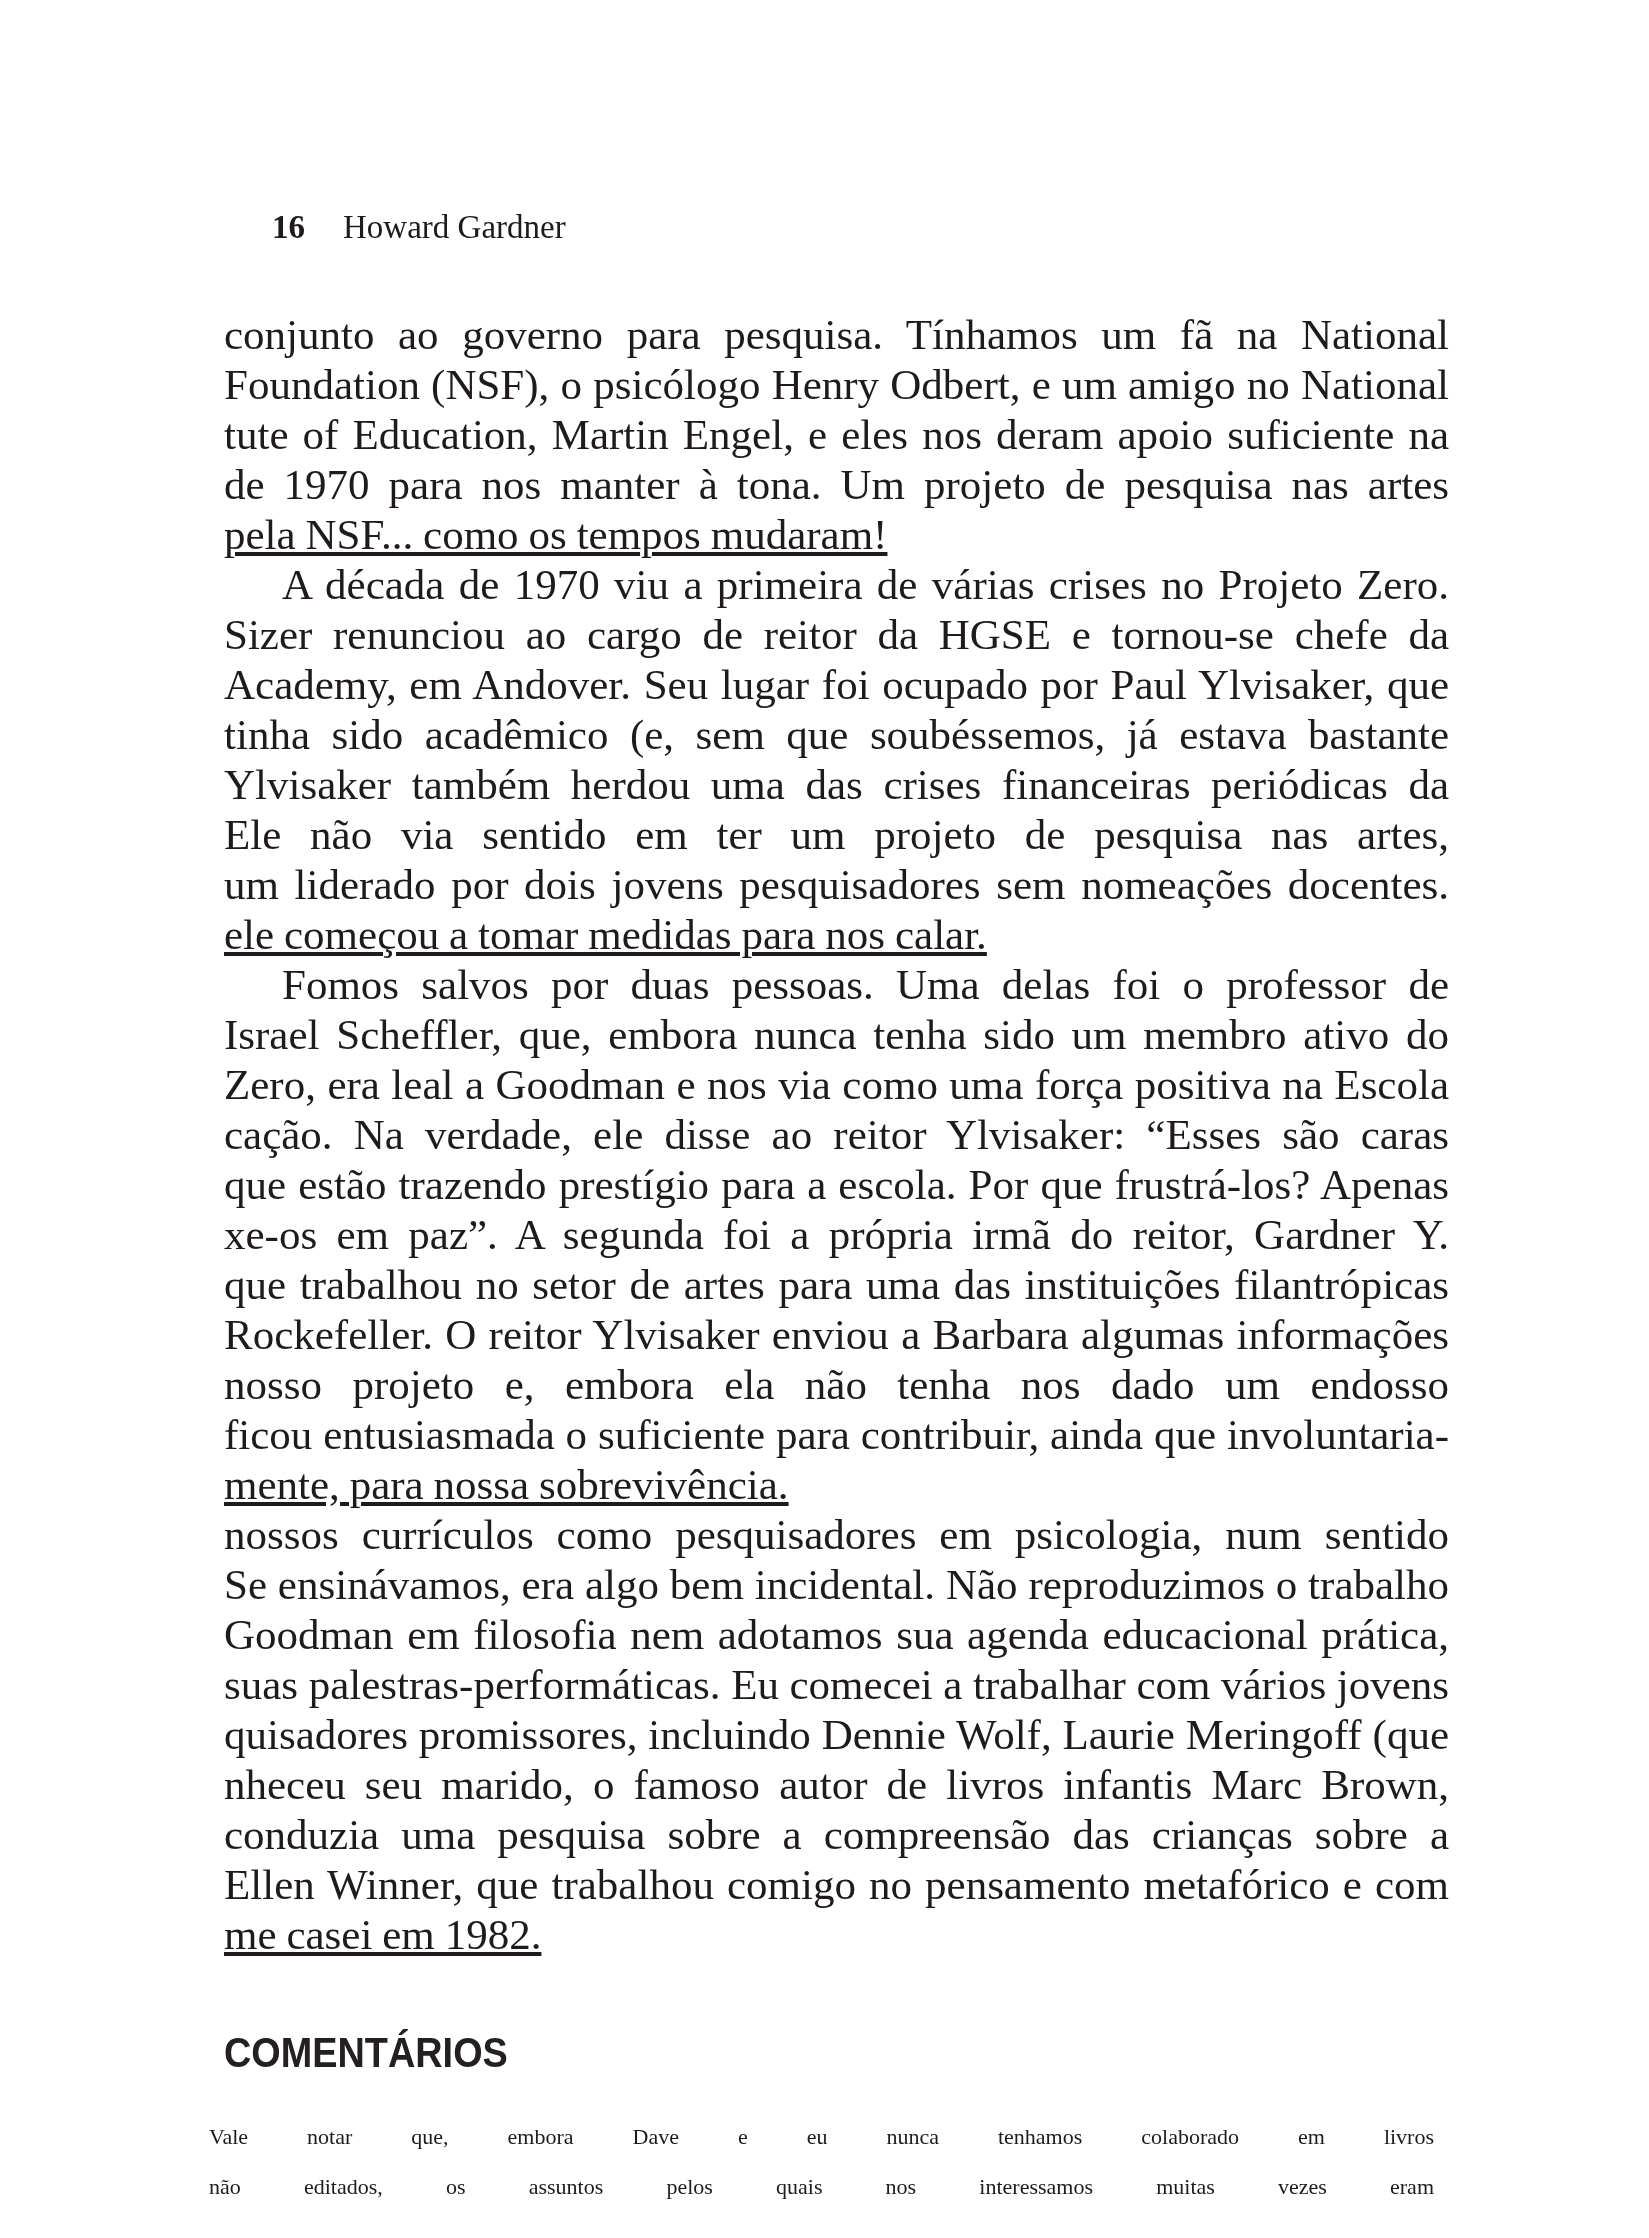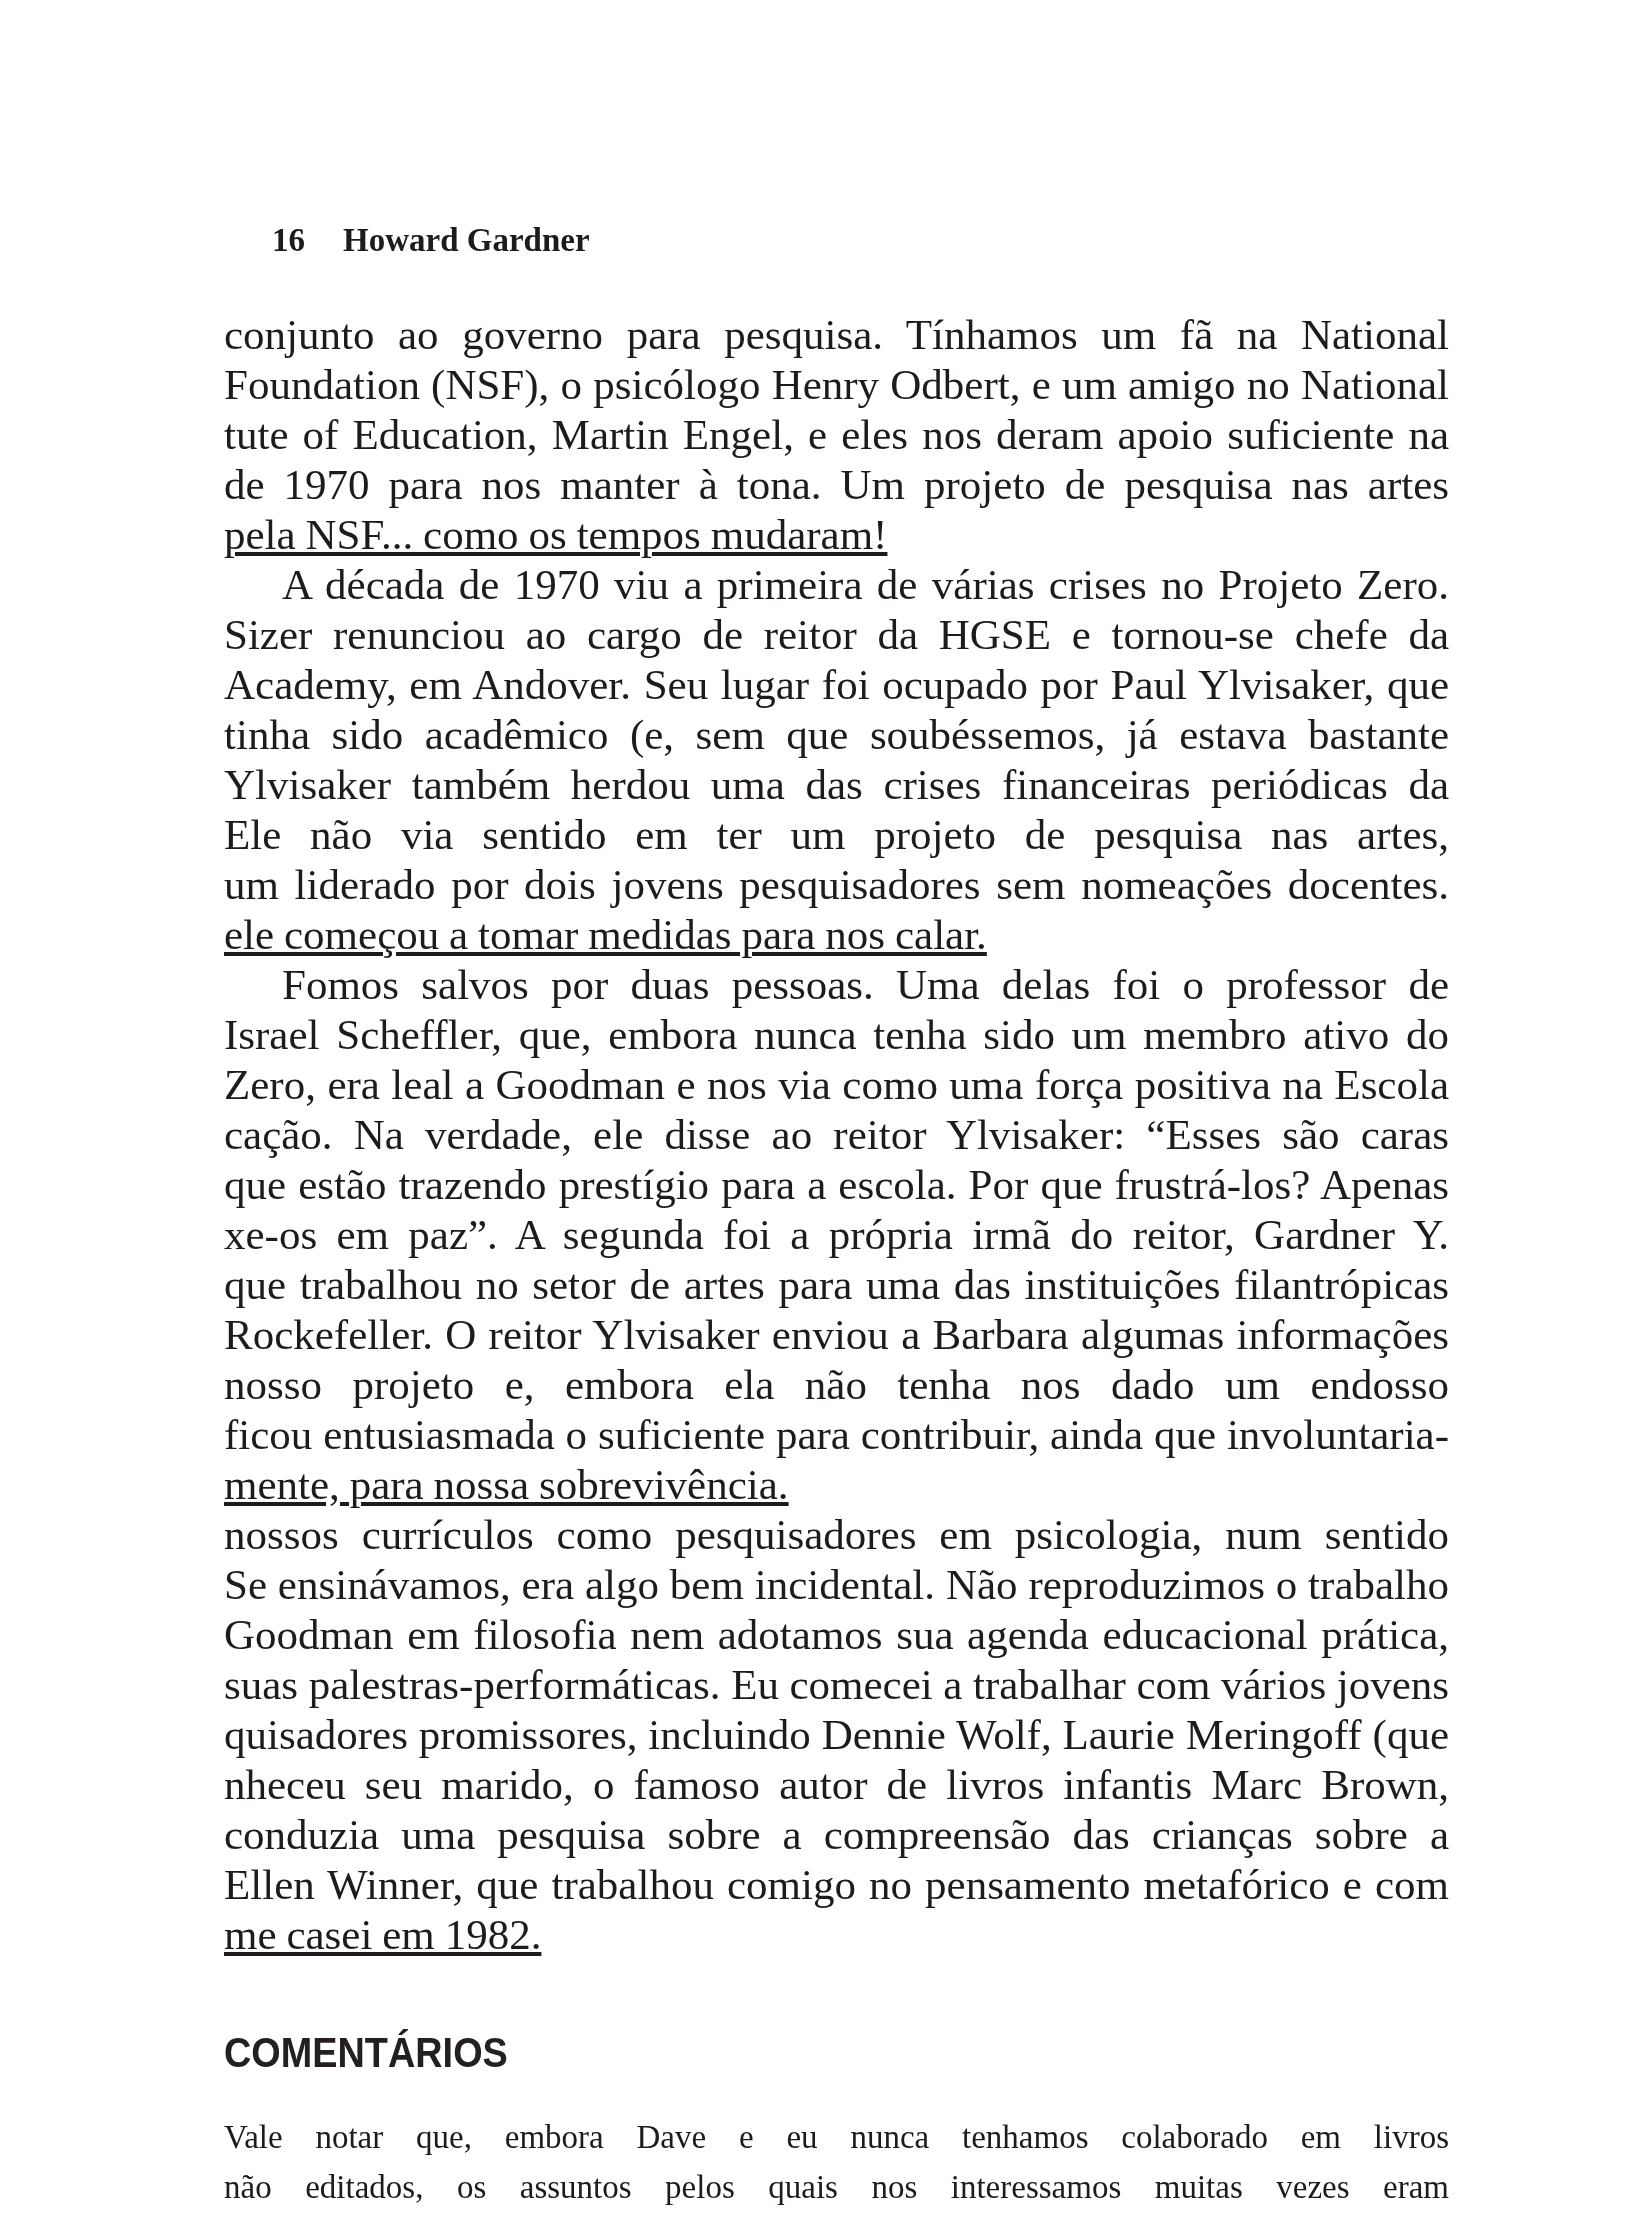--- a/index.html
+++ b/index.html
@@ -25,38 +25,37 @@
     line-height: 39px;
     white-space: nowrap;
   }
   .running-header .page-number {
     font-weight: 700;
     margin-left: 48px;
   }
   .running-header .header-title {
     display: inline-block;
     margin-left: 38px;
-    font-weight: 700;
-    margin-top: 13px;
+    font-weight: 400;
   }
   
   .body-text {
     position: absolute;
     left: 224px;
     top: 310px;
     width: 1225px;
     font-size: 43px;
     line-height: 50px;
   }
   .section-text {
     position: absolute;
-    left: 224px;
+    left: 209px;
     top: 2112px;
     width: 1225px;
-    font-size: 33px;
+    font-size: 22px;
     line-height: 50px;
   }
   .line {
     height: 50px;
     overflow: hidden;
     text-align: justify;
     text-align-last: justify;
     word-spacing: -0.02em;
   }
   .line.indent {

